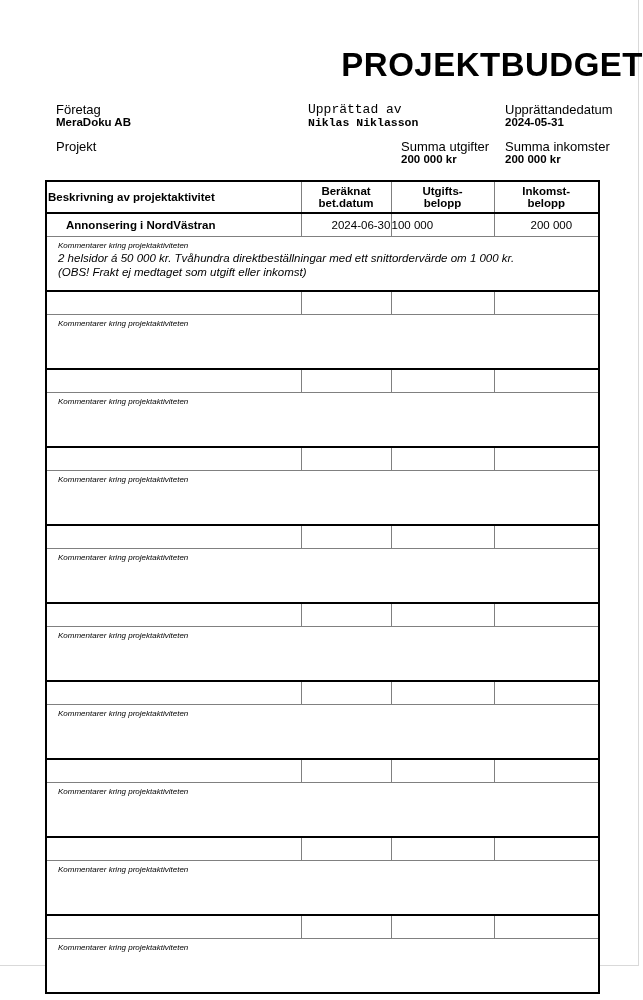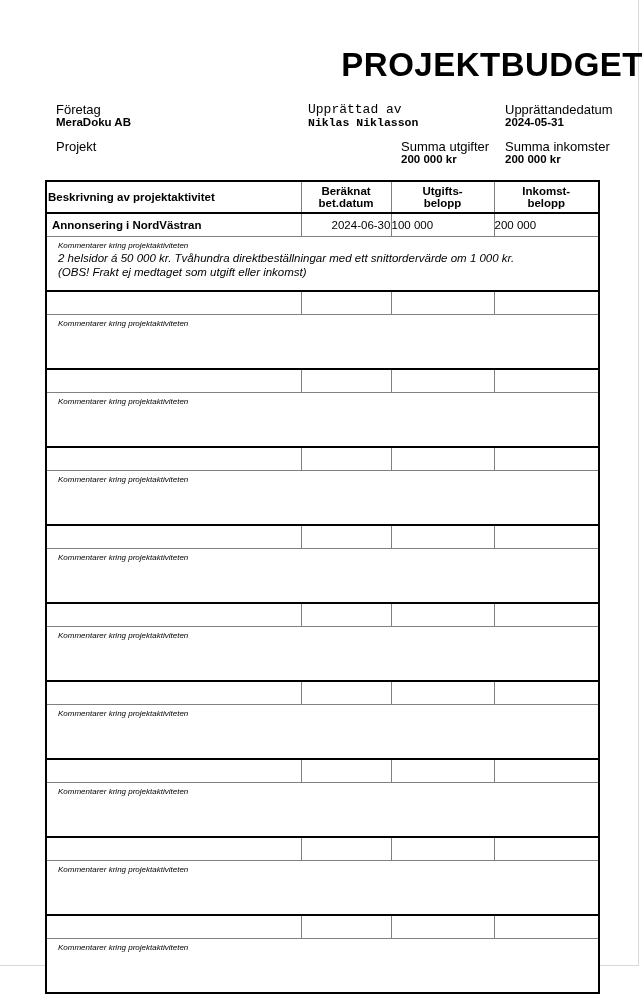--- a/index.html
+++ b/index.html
@@ -119,34 +119,34 @@
   }
   tr.head-row th.h-last { border-right: none; }
 
   
   tr.act-row td {
     height: 22px;
     font-size: 11.5px;
   }
   tr.act-row td.a-desc {
     text-align: left;
-    padding-left: 5px;
+    padding-left: 19px;
     font-weight: bold;
     border-left: none;
   }
   tr.act-row td.a-date {
     text-align: center;
     font-weight: normal;
     padding-left: 30px;
   }
   tr.act-row td.a-num {
     padding-right: 6px;
     font-weight: normal;
   }
-  tr.act-row td.a-last { border-right: none; }
+  tr.act-row td.a-last { border-right: none; padding-left: 36px; }
 
   
   tr.cmt-row td {
     height: 46px;
     vertical-align: top;
     padding: 3px 11px 4px 11px;
     border-left: none;
     border-right: none;
     border-bottom: 2px solid #000;
     font-style: italic;

